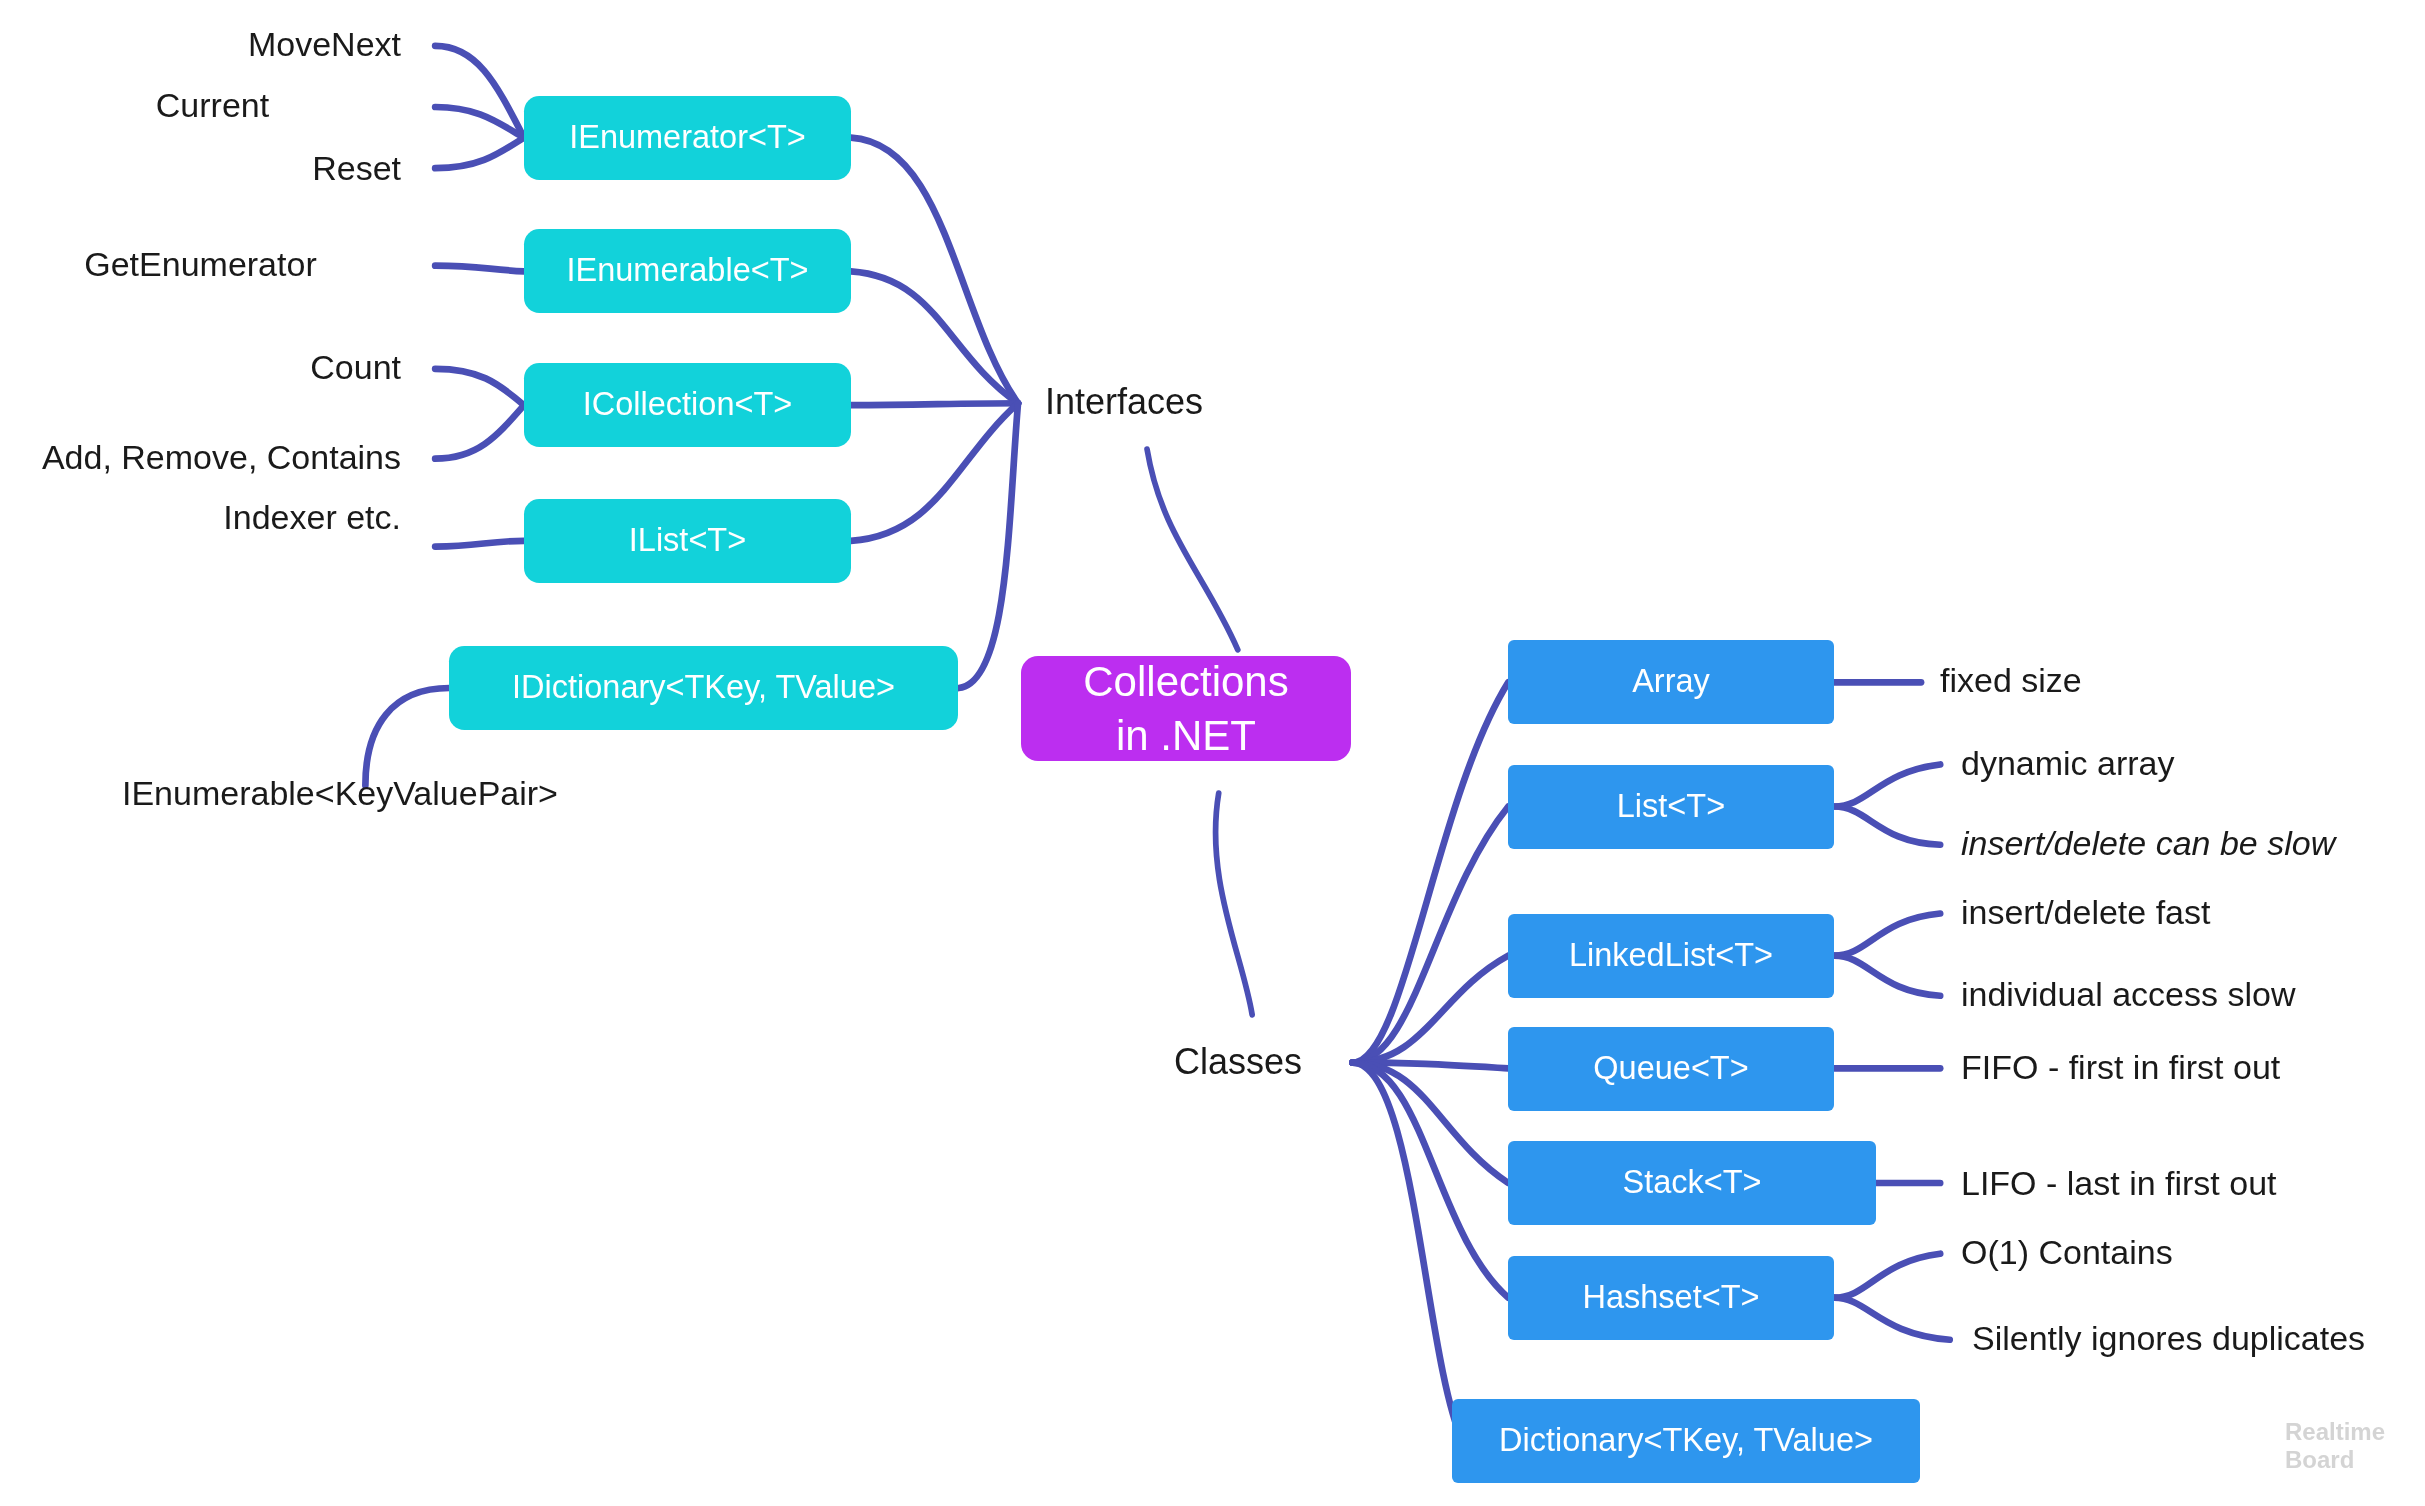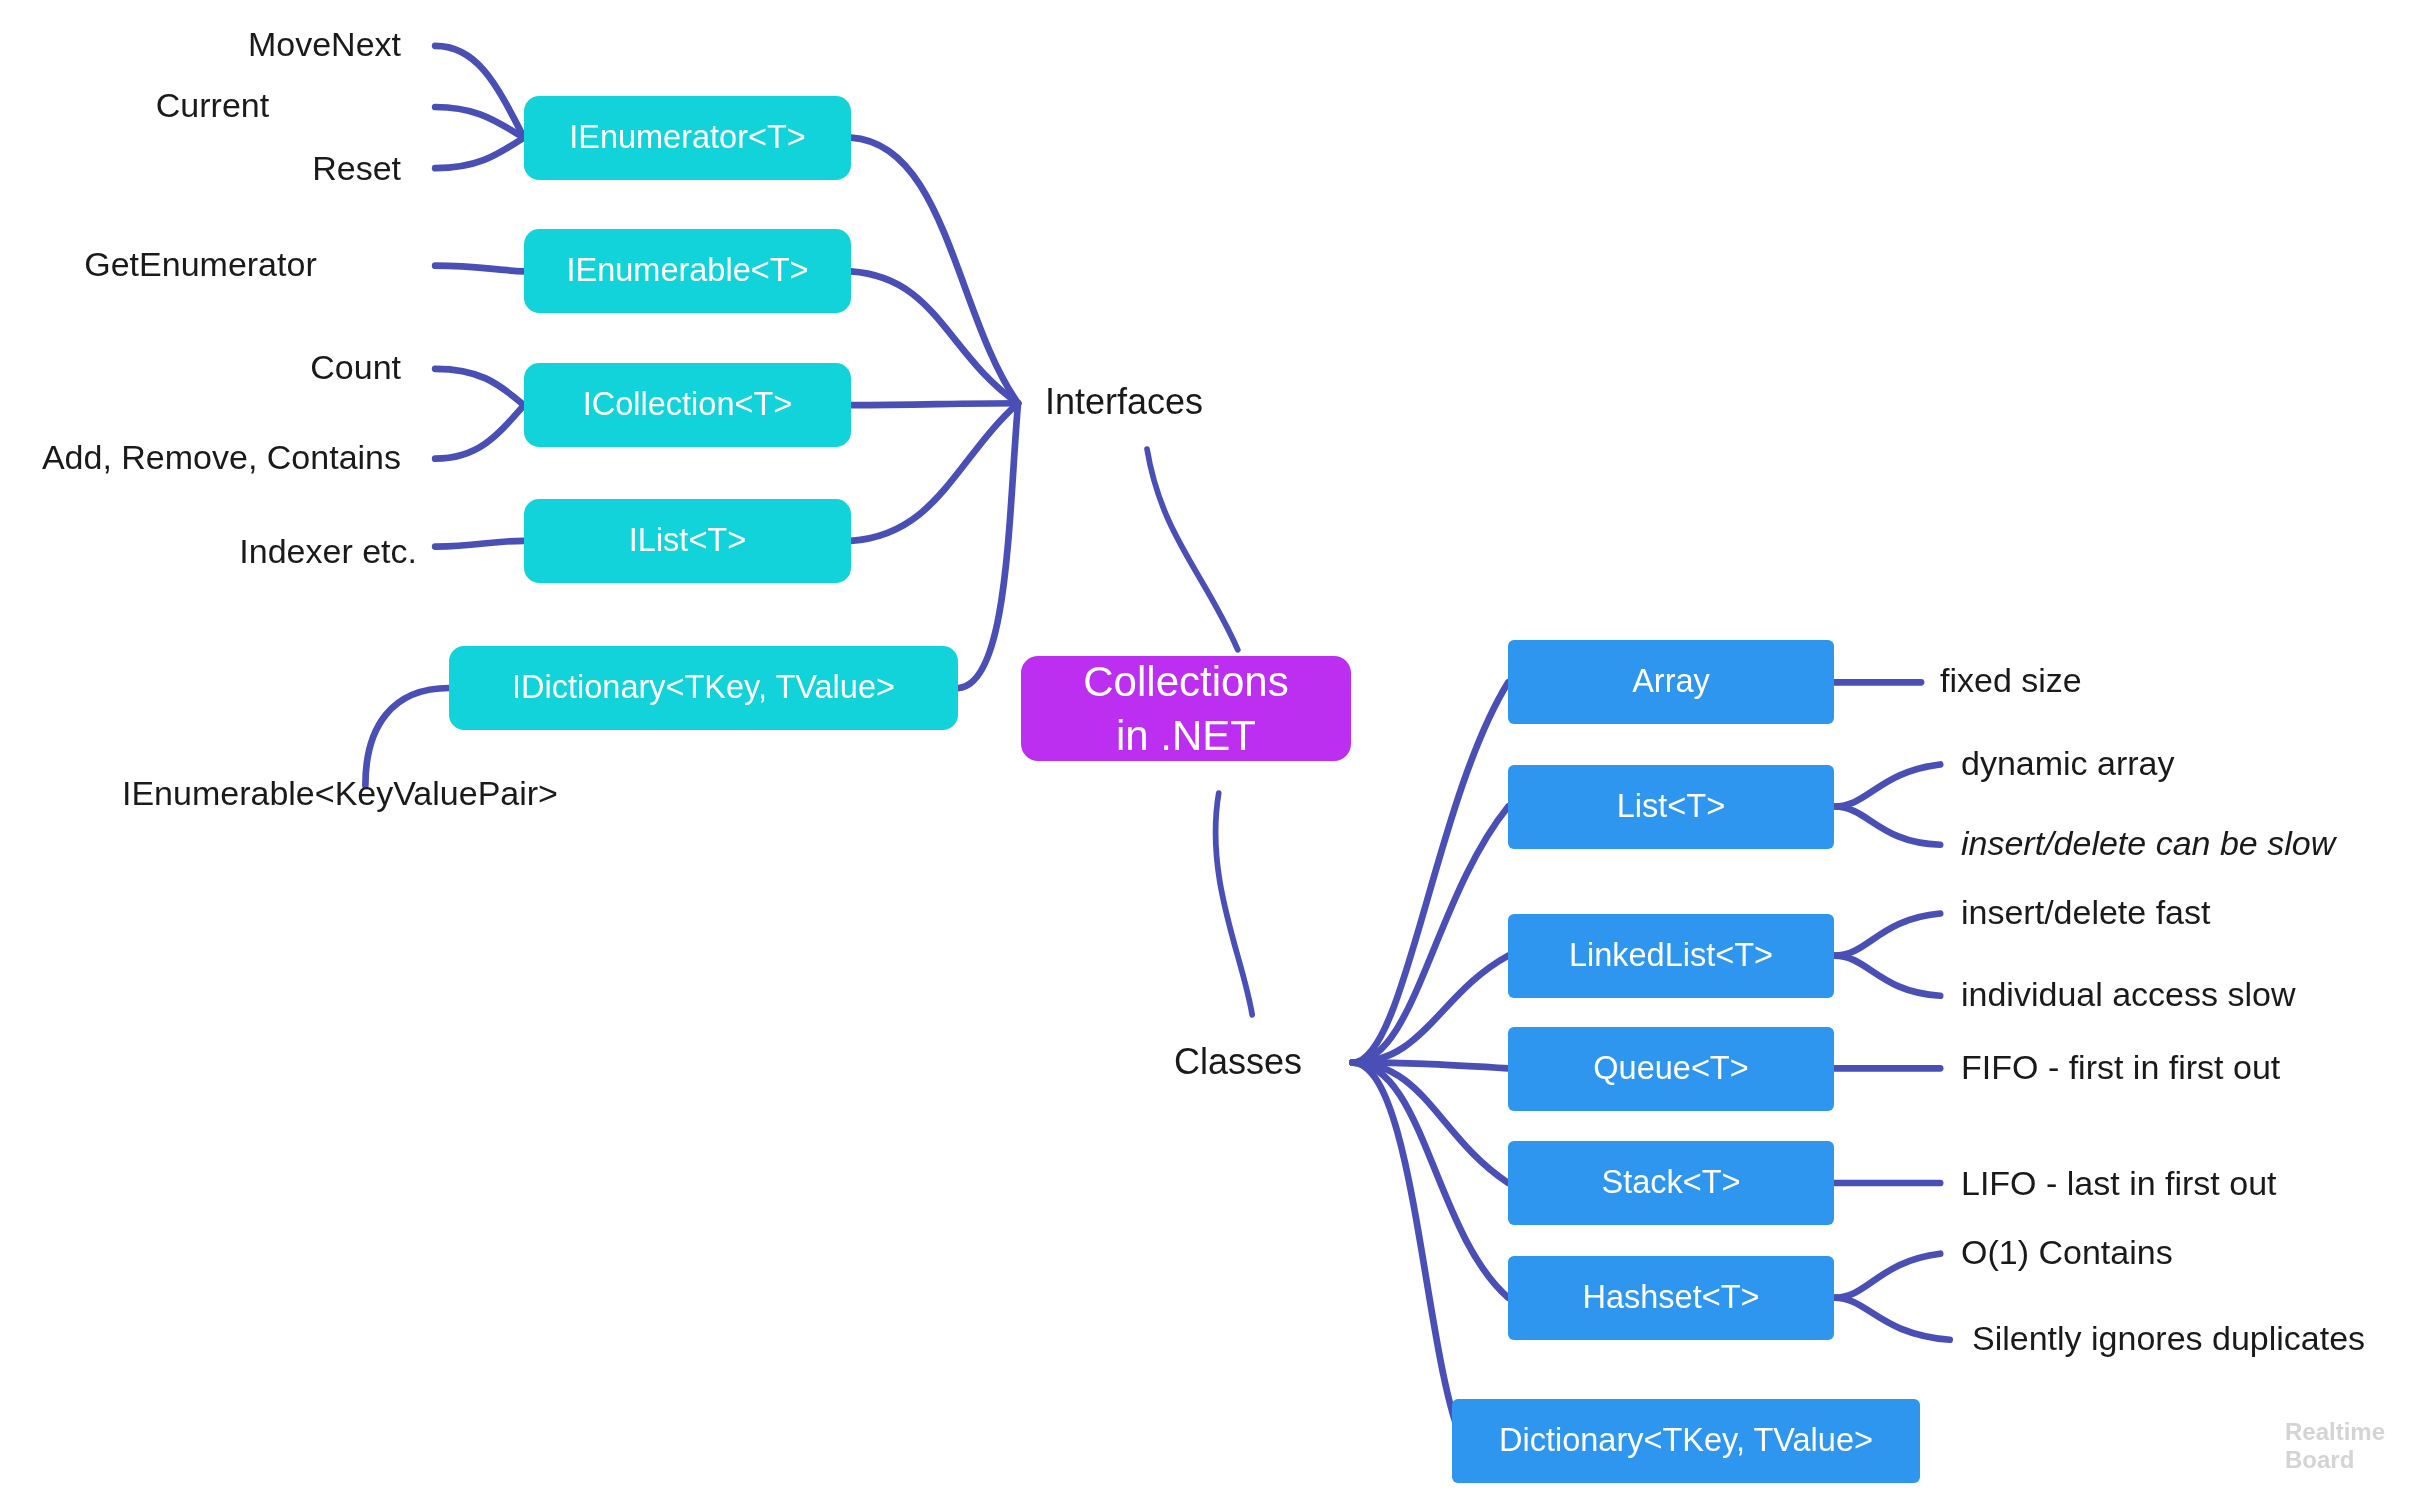--- a/index.html
+++ b/index.html
@@ -150,21 +150,21 @@
 
   <div class="label r" style="left:0; top:27px; width:401px;">MoveNext</div>
   <div class="label r" style="left:12px; top:88px; width:401px;text-align:center;">Current</div>
   <div class="label r" style="left:0; top:151px; width:401px;">Reset</div>
 
   <div class="label r" style="left:0; top:247px; width:401px;text-align:center;">GetEnumerator</div>
 
   <div class="label r" style="left:0; top:350px; width:401px;">Count</div>
   <div class="label r" style="left:0; top:440px; width:401px;">Add, Remove, Contains</div>
 
-  <div class="label r" style="left:0; top:534px; width:401px;padding-left:16px;">Indexer etc.</div>
+  <div class="label r" style="left:0; top:500px; width:401px;">Indexer etc.</div>
 
   <div class="label l" style="left:122px; top:776px;">IEnumerable&lt;KeyValuePair&gt;</div>
 
   <div class="node teal" style="left:524px; top:96px; width:327px; height:84px;">IEnumerator&lt;T&gt;</div>
 
   <div class="node teal" style="left:524px; top:229px; width:327px; height:84px;">IEnumerable&lt;T&gt;</div>
 
   <div class="node teal" style="left:524px; top:363px; width:327px; height:84px;">ICollection&lt;T&gt;</div>
 
   <div class="node teal" style="left:524px; top:499px; width:327px; height:84px;">IList&lt;T&gt;</div>
@@ -181,21 +181,21 @@
   </div>
 
   <div class="node blue" style="left:1508px; top:640px; width:326px; height:84px;">Array</div>
 
   <div class="node blue" style="left:1508px; top:765px; width:326px; height:84px;">List&lt;T&gt;</div>
 
   <div class="node blue" style="left:1508px; top:914px; width:326px; height:84px;">LinkedList&lt;T&gt;</div>
 
   <div class="node blue" style="left:1508px; top:1027px; width:326px; height:84px;">Queue&lt;T&gt;</div>
 
-  <div class="node blue" style="left:1508px; top:1141px; width:326px; height:84px;">Stack&lt;T&gt;</div>
+  <div class="node blue" style="left:1508px; top:1141px; width:368px; height:84px;">Stack&lt;T&gt;</div>
 
   <div class="node blue" style="left:1508px; top:1256px; width:326px; height:84px;">Hashset&lt;T&gt;</div>
 
   <div class="node blue" style="left:1452px; top:1399px; width:468px; height:84px;">Dictionary&lt;TKey, TValue&gt;</div>
 
   <div class="label l" style="left:1940px; top:663px;">fixed size</div>
 
   <div class="label l" style="left:1961px; top:746px;">dynamic array</div>
   <div class="label l" style="left:1961px; top:826px;font-style:italic;">insert/delete can be slow</div>
 

